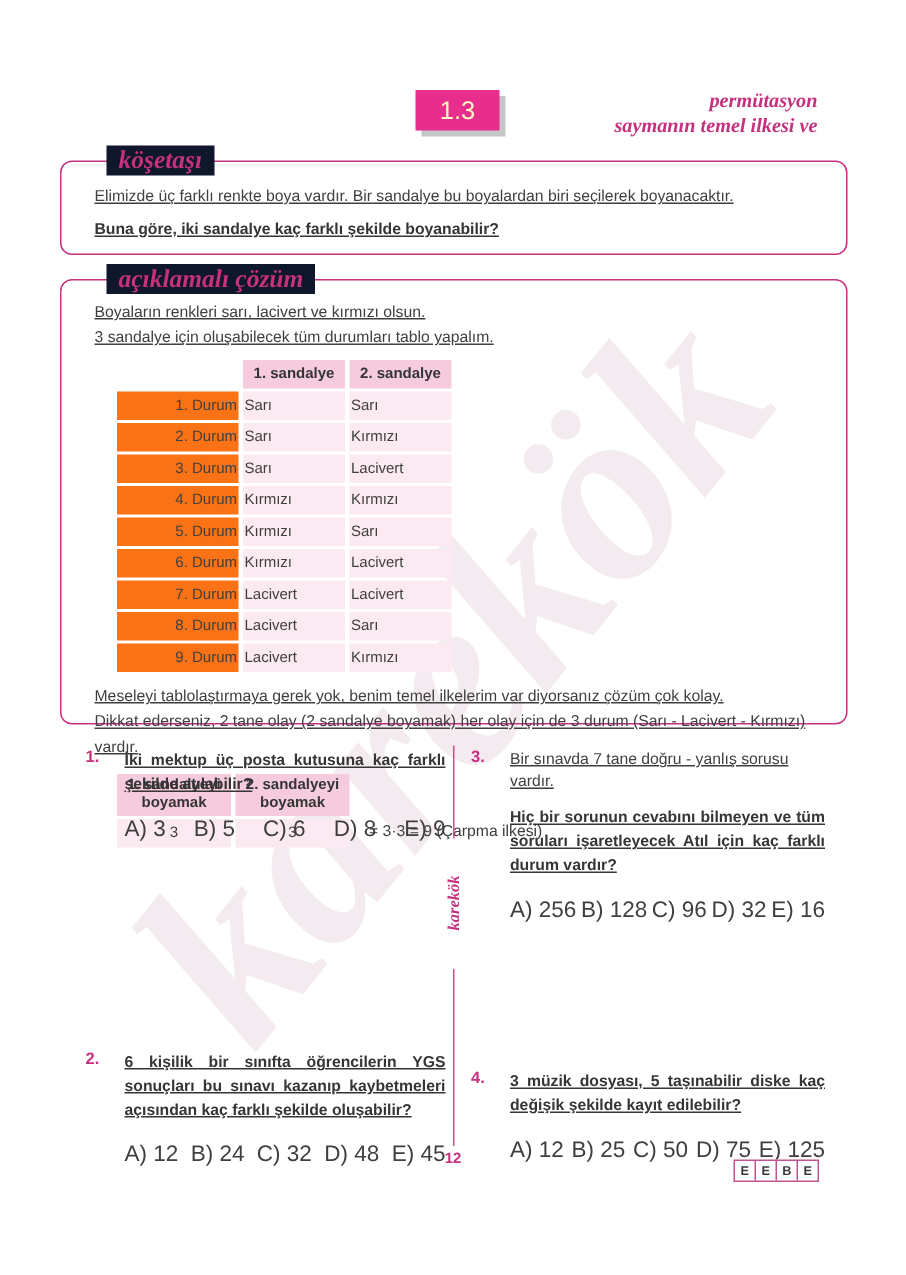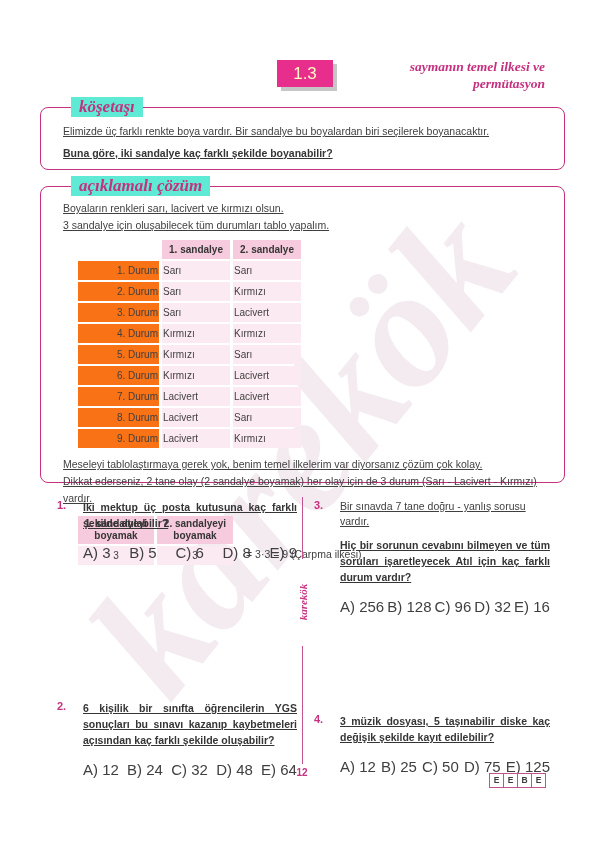--- a/index.html
+++ b/index.html
@@ -23,21 +23,21 @@
   .head-title{
     position:absolute;right:59px;top:58px;text-align:right;z-index:2;
     font-family:"Liberation Serif",serif;font-style:italic;font-weight:bold;
     font-size:13.5px;line-height:17px;color:#c5307f;
   }
   
   .frame{
     position:absolute;left:40px;width:523px;border:1.5px solid #c5307f;border-radius:8px;z-index:1;
   }
   .frame-label{
-    position:absolute;left:30px;top:-11px;background:#5eead4;padding:0 8px;
+    position:absolute;left:30px;top:-11px;background:#0f172a;padding:0 8px;
     font-family:"Liberation Serif",serif;font-style:italic;font-weight:bold;
     font-size:17px;color:#c5307f;white-space:nowrap;
   }
   .kosetasi{top:107px;height:61px;}
   .kosetasi .content{padding:15px 22px 0 22px;font-size:10.5px;line-height:16px;}
   .cozum{top:186px;height:295px;}
   .cozum .content{padding:13px 20px 0 22px;font-size:10.5px;line-height:17px;}
   .bold{font-weight:bold;color:#353535;}
   p{margin:0;text-decoration:underline;}
   .mt6{margin-top:6px;}
@@ -89,22 +89,22 @@
 </style>
 </head>
 <body>
 
 <div class="page">
 
   <div class="watermark">karekök</div>
 
   <div class="badge">1.3</div>
   <div class="head-title">
+    <div>permütasyon</div>
     <div>saymanın temel ilkesi ve</div>
-    <div>permütasyon</div>
   </div>
 
   <div class="frame kosetasi">
     <div class="frame-label">köşetaşı</div>
     <div class="content">
       <p>Elimizde üç farklı renkte boya vardır. Bir sandalye bu boyalardan biri seçilerek boyanacaktır.</p>
       <p class="bold mt6">Buna göre, iki sandalye kaç farklı şekilde boyanabilir?</p>
     </div>
   </div>
 
@@ -221,21 +221,21 @@
 
   <div class="question q2">
     <span class="qnum">2.</span>
     <div class="qbody">
       <p class="qtext">6 kişilik bir sınıfta öğrencilerin YGS sonuçları bu sınavı kazanıp kaybetmeleri açısından kaç farklı şekilde oluşabilir?</p>
       <div class="opts">
         <span>A) 12</span>
         <span>B) 24</span>
         <span>C) 32</span>
         <span>D) 48</span>
-        <span>E) 64</span>
+        <span>E) 45</span>
       </div>
     </div>
   </div>
 
   <div class="question q4">
     <span class="qnum">4.</span>
     <div class="qbody">
       <p class="qtext">3 müzik dosyası, 5 taşınabilir diske kaç değişik şekilde kayıt edilebilir?</p>
       <div class="opts">
         <span>A) 12</span>

